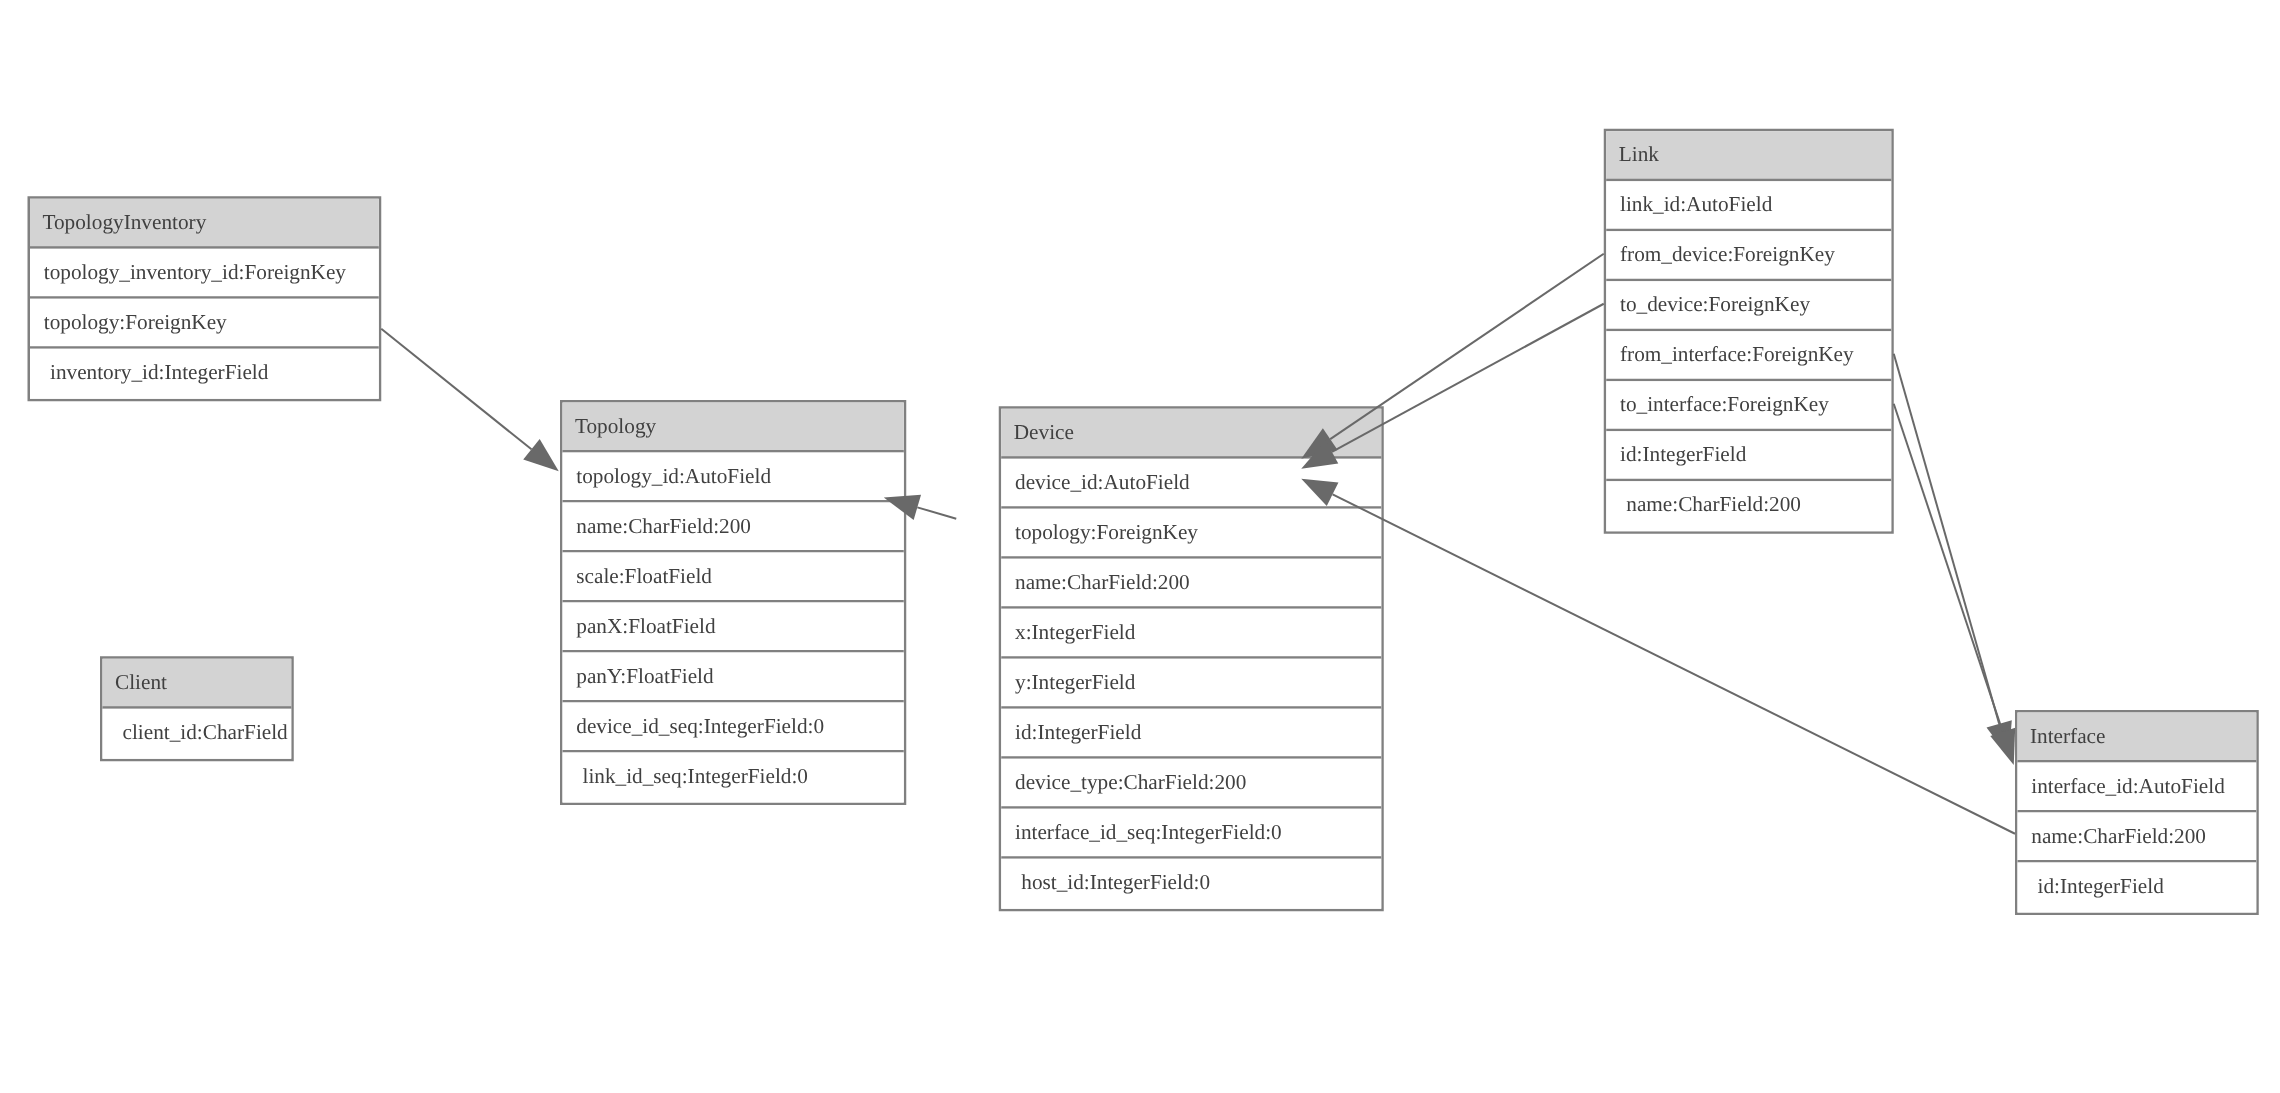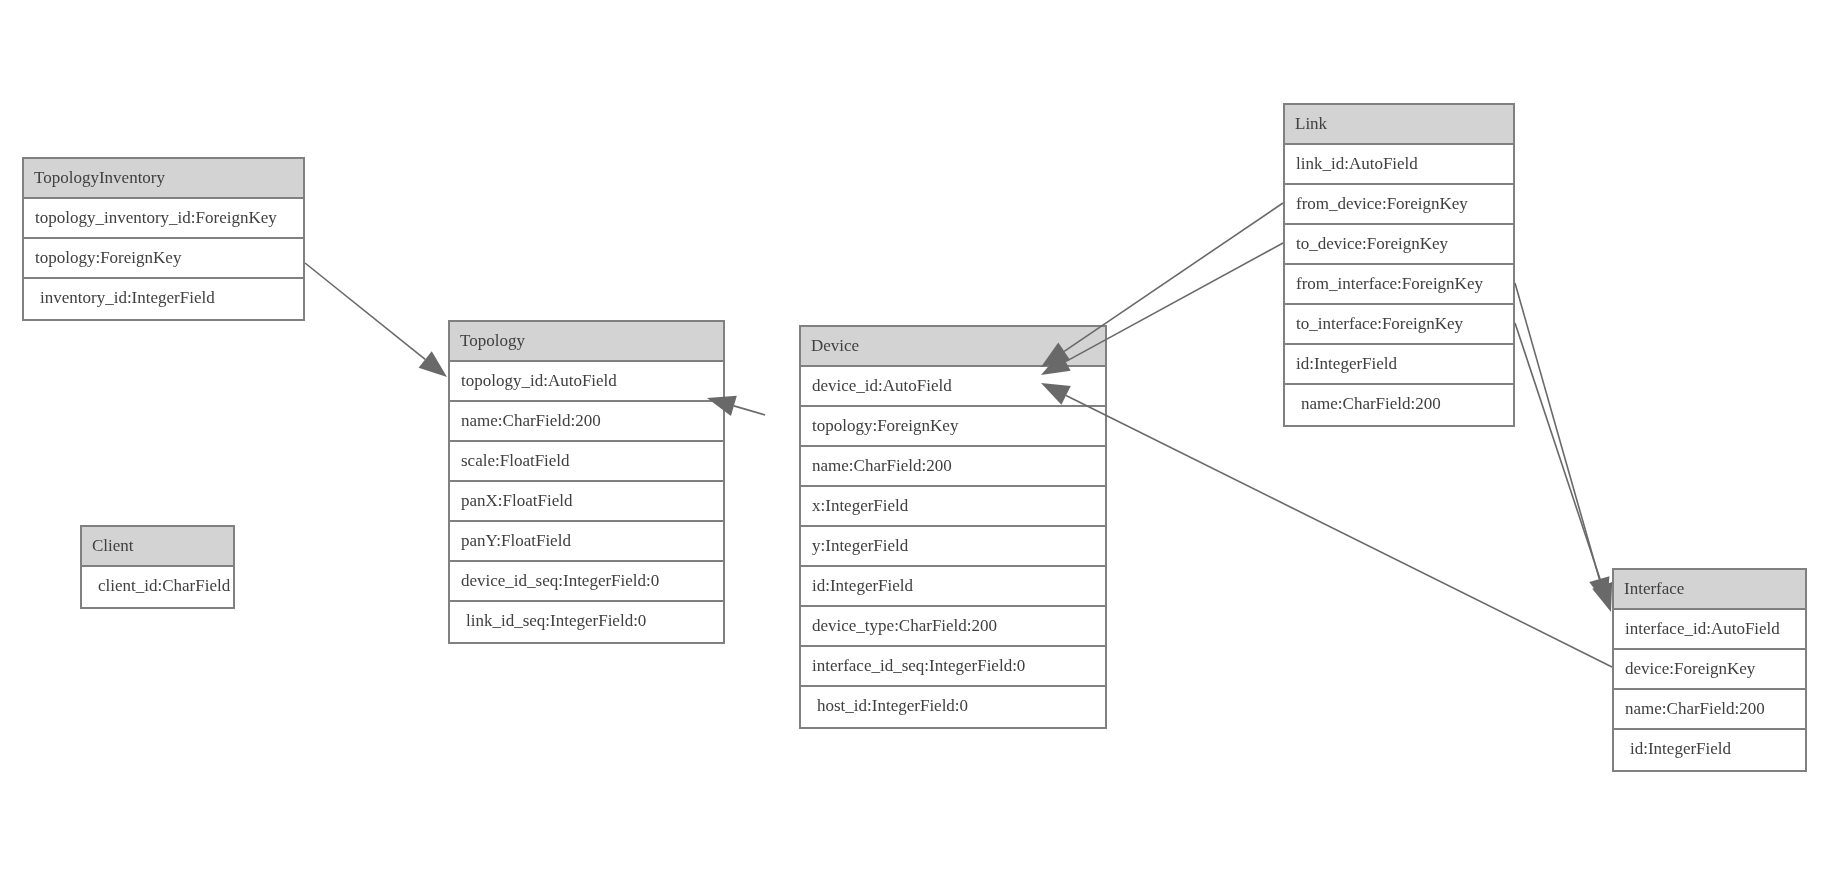--- a/index.html
+++ b/index.html
@@ -125,18 +125,17 @@
     <div class="er-row">to_device:ForeignKey</div>
     <div class="er-row">from_interface:ForeignKey</div>
     <div class="er-row">to_interface:ForeignKey</div>
     <div class="er-row">id:IntegerField</div>
     <div class="er-row">name:CharField:200</div>
   </div>
 
   <div class="er-table" style="left: 1612px; top: 568px; width: 195px;">
     <div class="er-header">Interface</div>
     <div class="er-row">interface_id:AutoField</div>
-    <div class="er-row">device:ForeignKey</div>
     <div class="er-row">name:CharField:200</div>
     <div class="er-row">id:IntegerField</div>
   </div>
 
 </div>
 
 </body></html>

